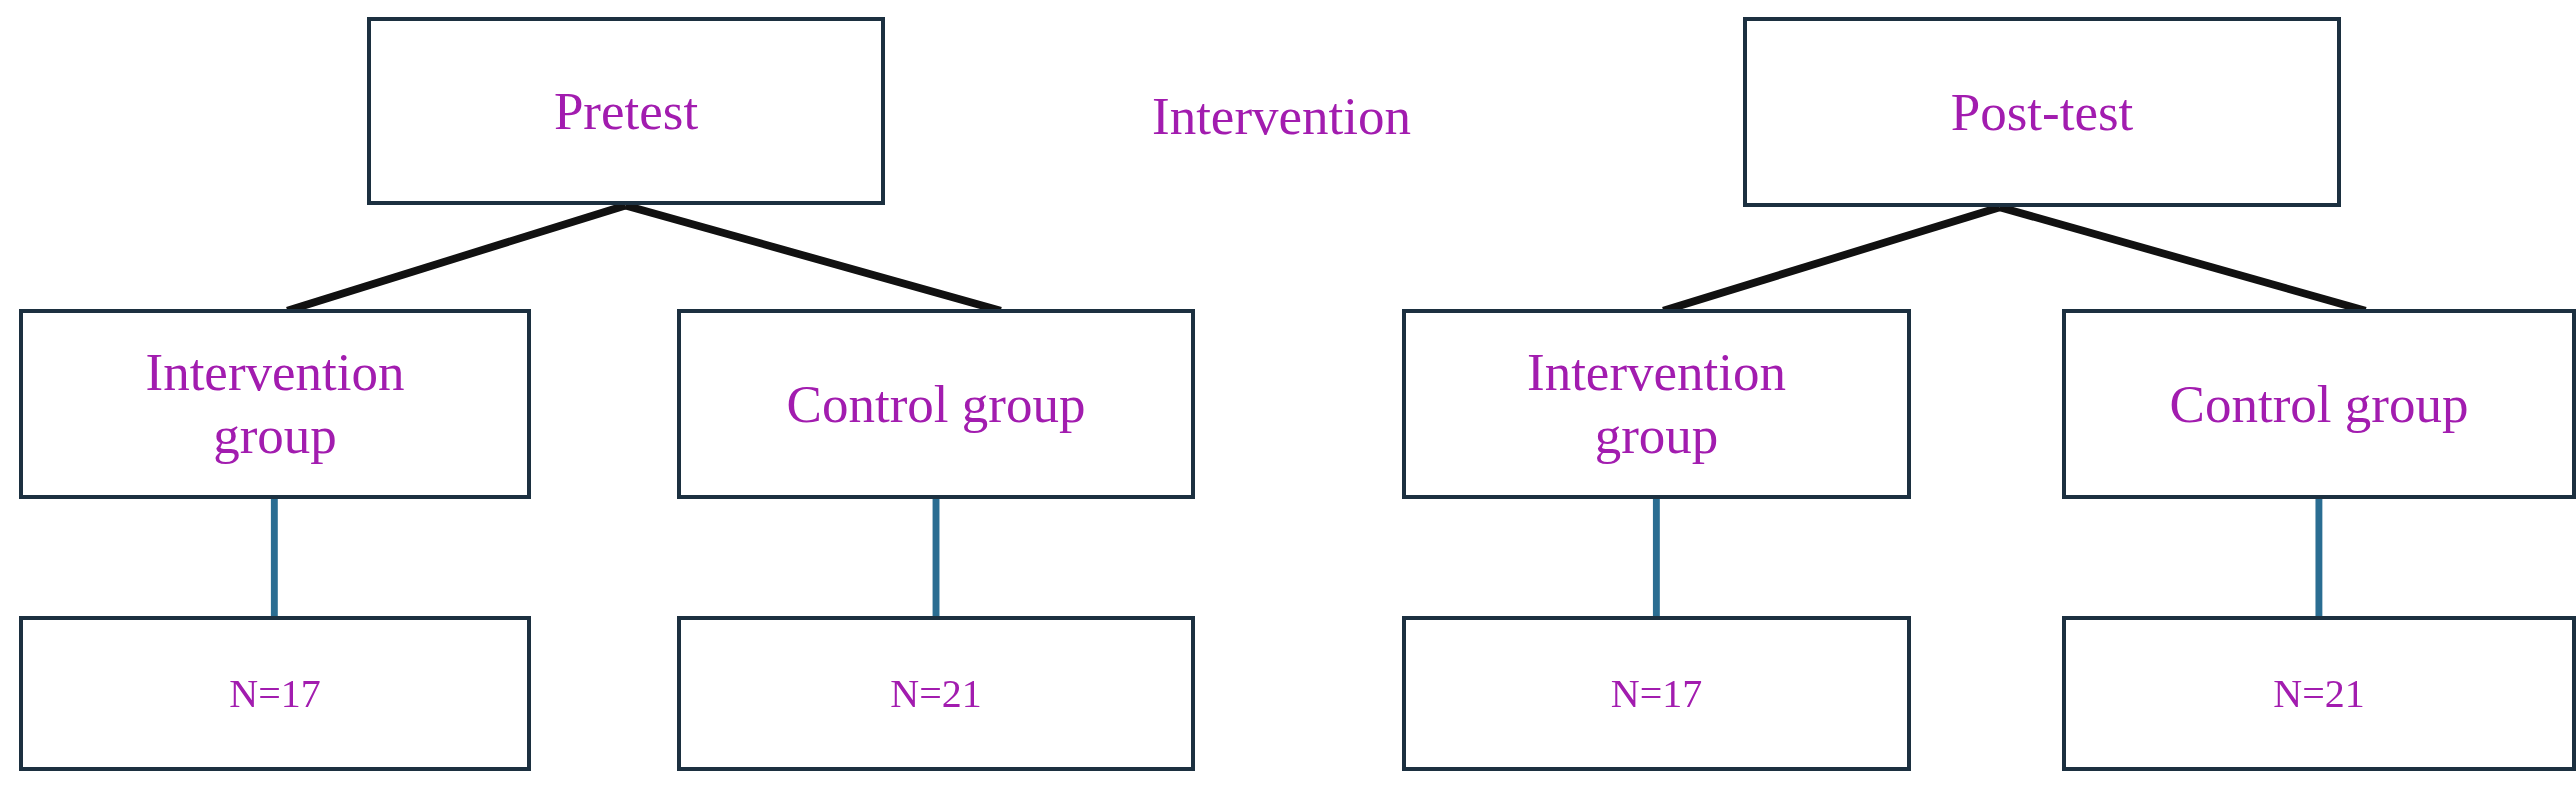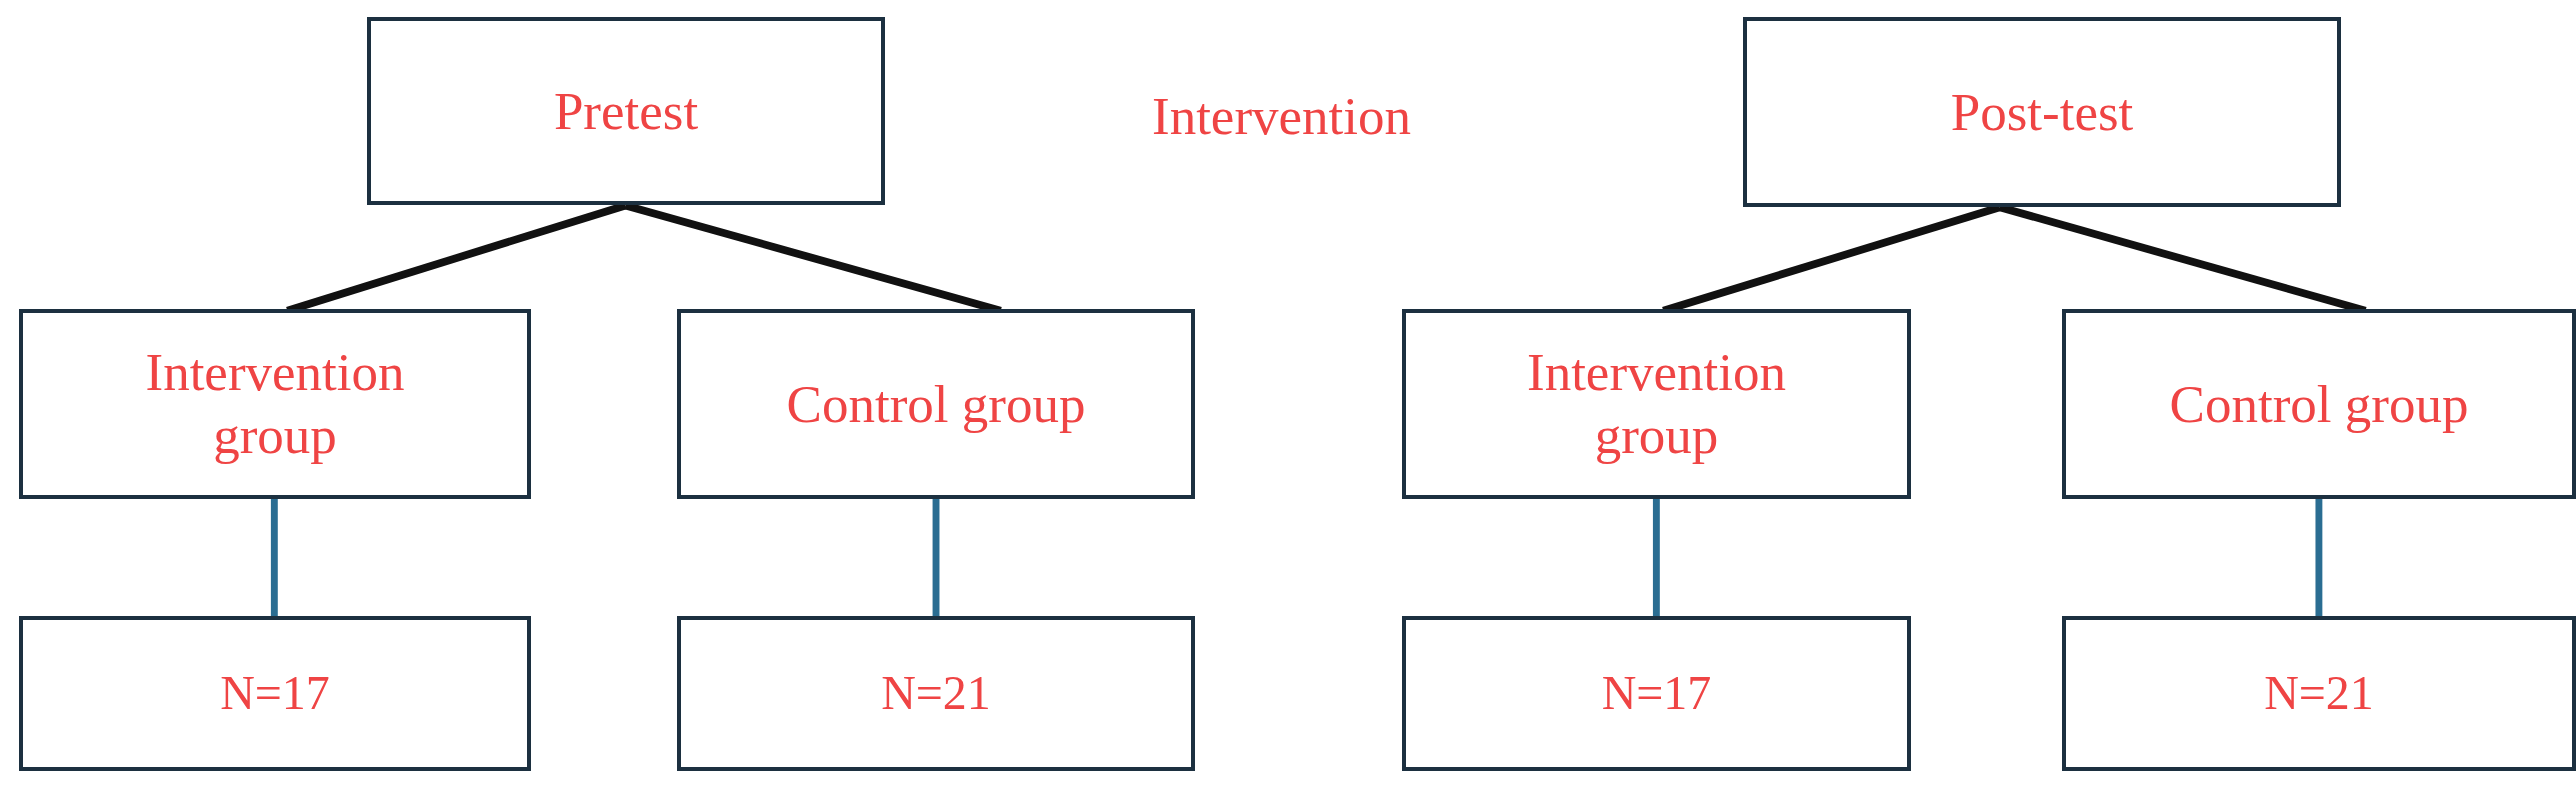--- a/index.html
+++ b/index.html
@@ -8,21 +8,21 @@
     padding: 0;
     background: #ffffff;
   }
   #stage {
     position: relative;
     width: 2576px;
     height: 795px;
     background: #ffffff;
     overflow: hidden;
     font-family: "Liberation Serif", "DejaVu Serif", serif;
-    color: #ef4444;
+    color: #a21caf;
   }
   
   #connectors {
     position: absolute;
     left: 0;
     top: 0;
     width: 2576px;
     height: 795px;
     z-index: 1;
   }
@@ -40,21 +40,21 @@
     line-height: 1.18;
   }
   .node .node-label {
     display: block;
     padding: 0 12px;
     white-space: pre-line;
   }
   
   .level-top   .node-label { font-size: 53px; }
   .level-mid   .node-label { font-size: 53px; }
-  .level-count .node-label { font-size: 48px; }
+  .level-count .node-label { font-size: 40px; }
 
   
   .caption {
     position: absolute;
     z-index: 2;
     font-size: 53px;
     white-space: nowrap;
     text-align: center;
   }
 </style>

